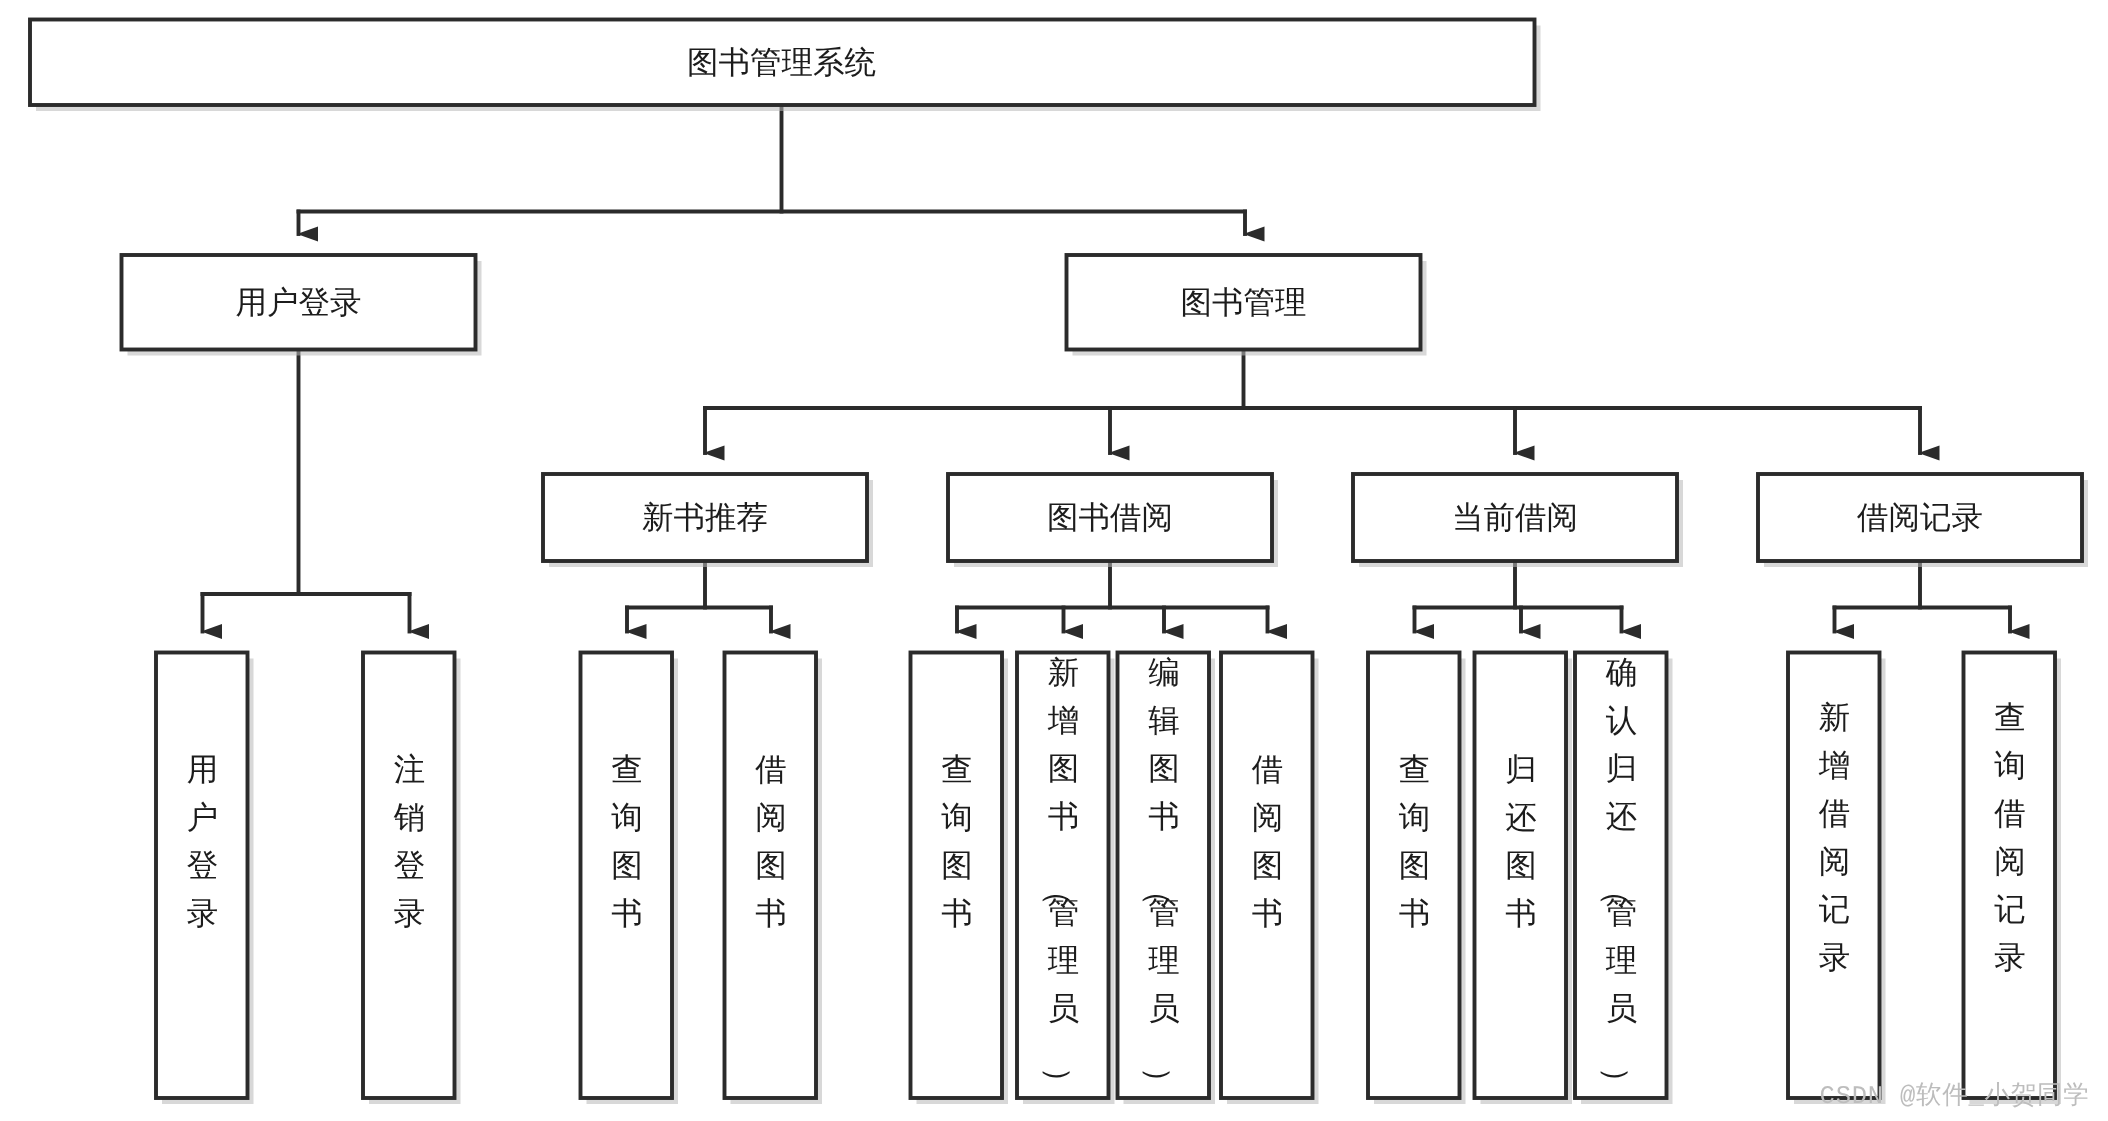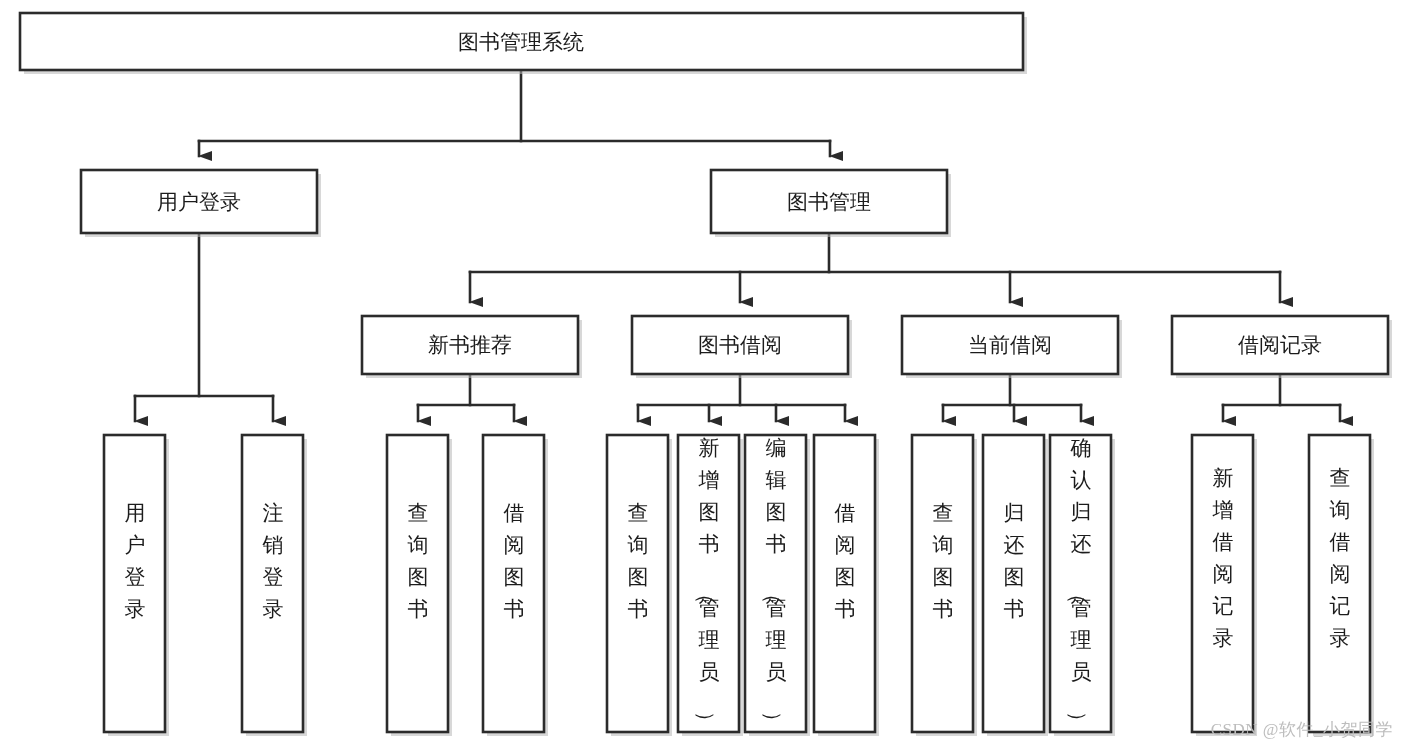--- a/index.html
+++ b/index.html
@@ -49,21 +49,21 @@
   .node-label-v {
     font-family: "DejaVu Sans", "Liberation Sans", sans-serif;
     font-size: 21px;
     fill: #1c1c1c;
     text-anchor: middle;
   }
   .watermark {
     position: absolute;
     right: 12px;
     bottom: 6px;
-    font-family: Liberation Serif, serif;
+    font-family: Liberation Mono, monospace;
     font-size: 17px;
     color: #bdbdbd;
     letter-spacing: 0.5px;
     white-space: nowrap;
     user-select: none;
   }
 </style>
 </head>
 <body>
 

